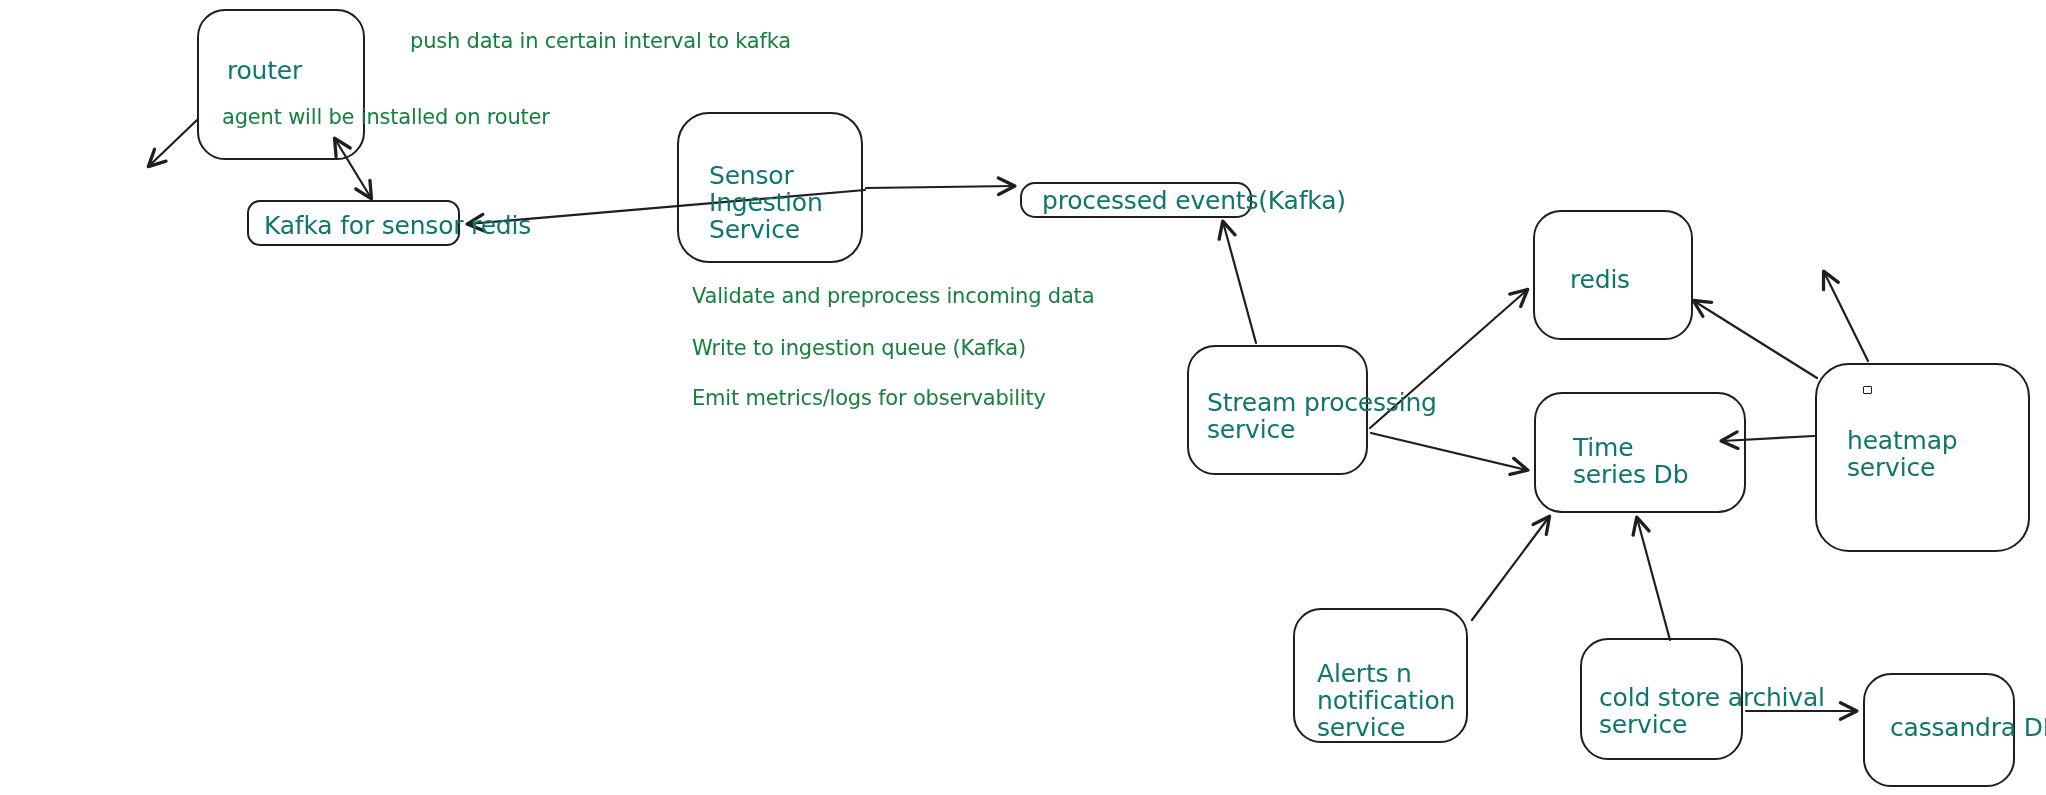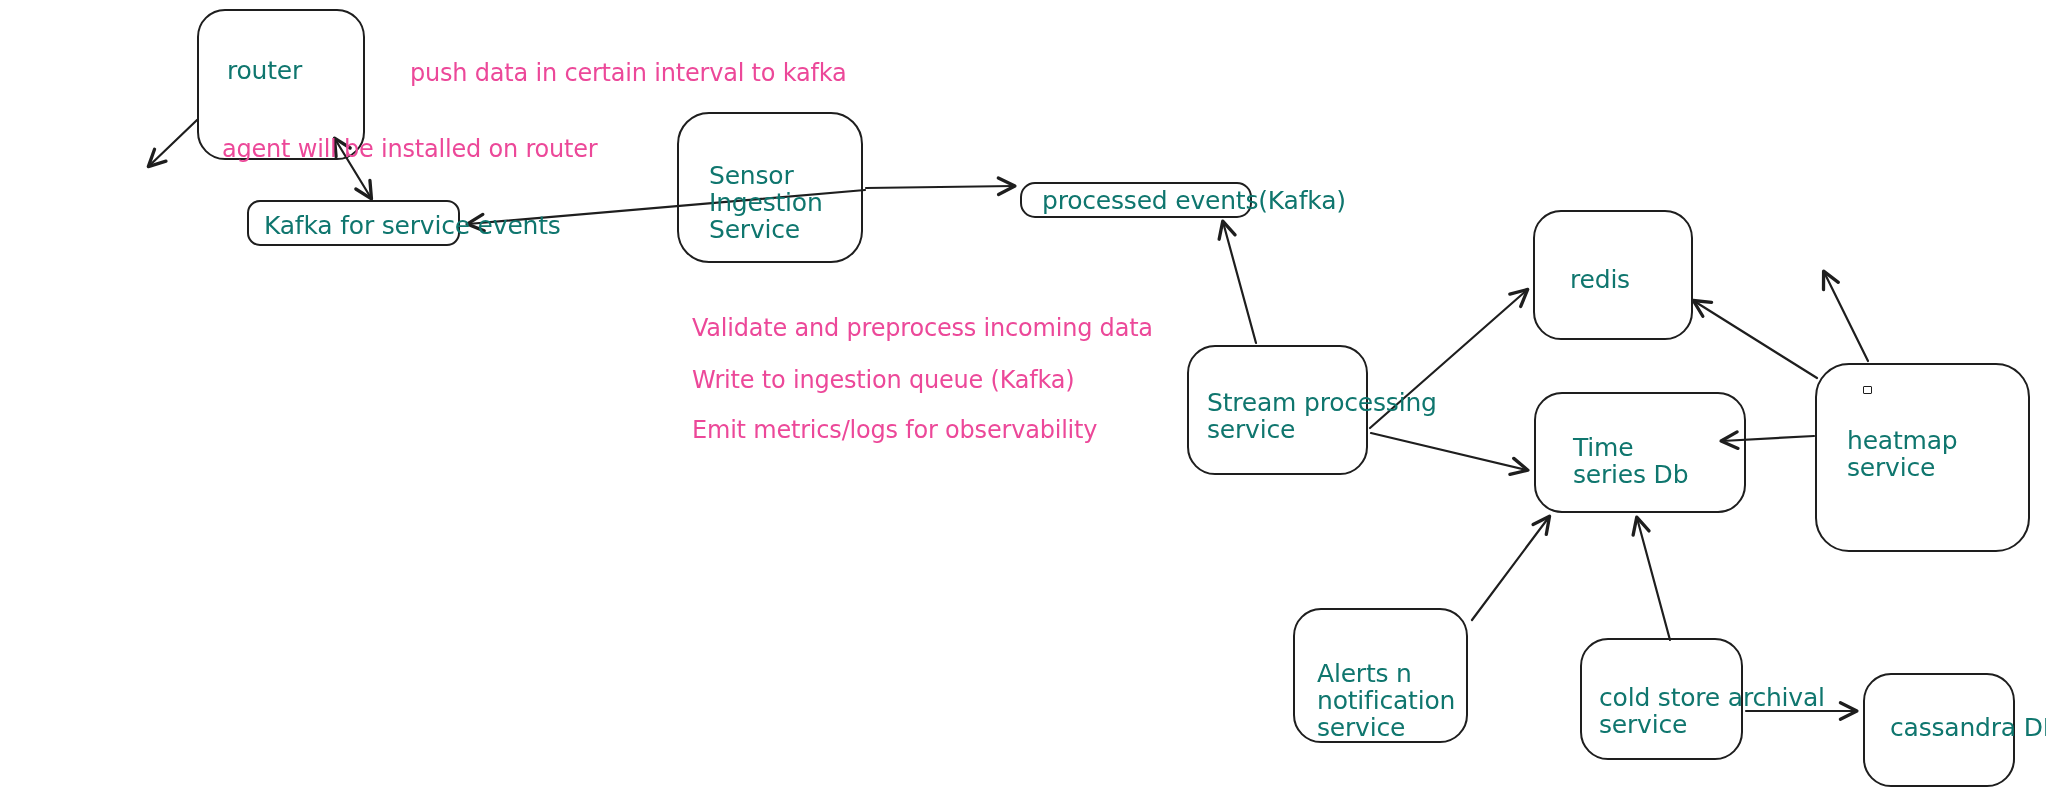--- a/index.html
+++ b/index.html
@@ -25,25 +25,24 @@
     position: absolute;
     white-space: pre;
     font-size: 25px;
     line-height: 27px;
     letter-spacing: -0.2px;
     color: #0f766e;
   }
   .note {
     position: absolute;
     white-space: nowrap;
-    font-size: 24px;
+    font-size: 21px;
     line-height: 26px;
     letter-spacing: -0.2px;
-    color: #ec4899;
-    margin-top: 32px;
+    color: #15803d;
   }
 
   
   #n-router      { left: 197px; top: 9px;    width: 168px; height: 151px; }
   #n-router .lbl { left: 28px;  top: 46px; }
   #n-devices      { left: 10px; top: 165px;  width: 142px; height: 123px; }
   #n-devices .lbl { left: 25px; top: 58px; }
   #n-kafka      { left: 247px; top: 200px;   width: 213px; height: 46px; border-radius: 13px; }
   #n-kafka .lbl { left: 15px;  top: 10px; }
   #n-sensor      { left: 677px; top: 112px;  width: 186px; height: 151px; border-radius: 32px; }
@@ -103,21 +102,21 @@
       <line x1="1746" y1="711" x2="1856" y2="711" marker-end="url(#ah)"></line>
     </g>
   </svg>
 
   <div class="node" id="n-router">
     <span class="lbl">router</span>
   </div>
 
 
   <div class="node" id="n-kafka">
-    <span class="lbl">Kafka for service events</span>
+    <span class="lbl">Kafka for sensor redis</span>
   </div>
 
   <div class="node" id="n-sensor">
     <span class="lbl">Sensor
 Ingestion
 Service</span>
   </div>
 
   <div class="node" id="n-processed">
     <span class="lbl">processed events(Kafka)</span>

